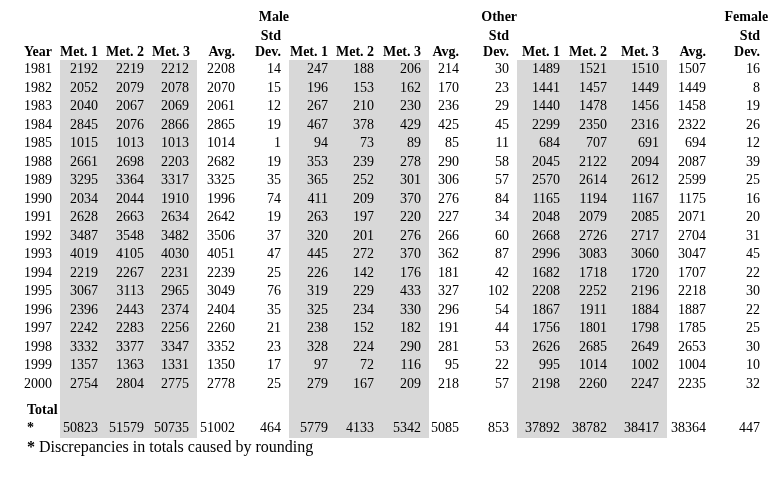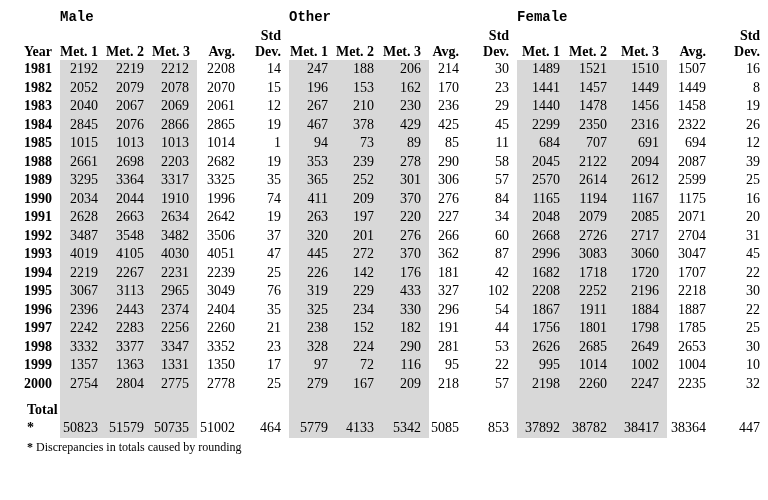--- a/index.html
+++ b/index.html
@@ -3,29 +3,29 @@
 <meta charset="utf-8">
 <style>
   html,body{margin:0;padding:0;background:#ffffff;}
   body{width:768px;height:500px;overflow:hidden;color:#000;
        font-family:"Liberation Serif","DejaVu Serif",serif;}
   table{border-collapse:collapse;table-layout:fixed;width:768px;margin-top:6px;}
   th,td{font-size:14px;font-weight:normal;text-align:right;
         padding:0 8px 0 0;white-space:nowrap;height:18px;line-height:18.5px;
         overflow:visible;}
   thead th{font-weight:bold;vertical-align:bottom;}
-  tr.group-row th{height:20px;text-align:left;padding:0;font-family:Liberation Mono, monospace;}
+  tr.group-row th{height:20px;text-align:right;padding:0;}
   tr.col-head-row th{height:34px;line-height:16px;}
   tr.col-head-row th span{display:block;}
-  th.year{font-weight:bold;}
+  th.year{font-weight:normal;}
   td.shade, th.shade{background:#d8d8d8;}
   tr.total-label-row th{font-weight:bold;text-align:center;padding:0 8px 0 27px;
                         height:26px;vertical-align:bottom;}
   tr.star-row th{font-weight:bold;text-align:left;padding:0 0 0 27px;}
-  .footnote{margin:2px 0 0 27px;font-size:12px;line-height:14px;}
+  .footnote{margin:2px 0 0 27px;font-size:16px;line-height:14px;}
   .footnote .star{font-weight:bold;}
 </style>
 </head>
 <body>
 
 <table>
   <colgroup>
     <col style="width:60px">
       <col style="width:46px">
       <col style="width:46px">

